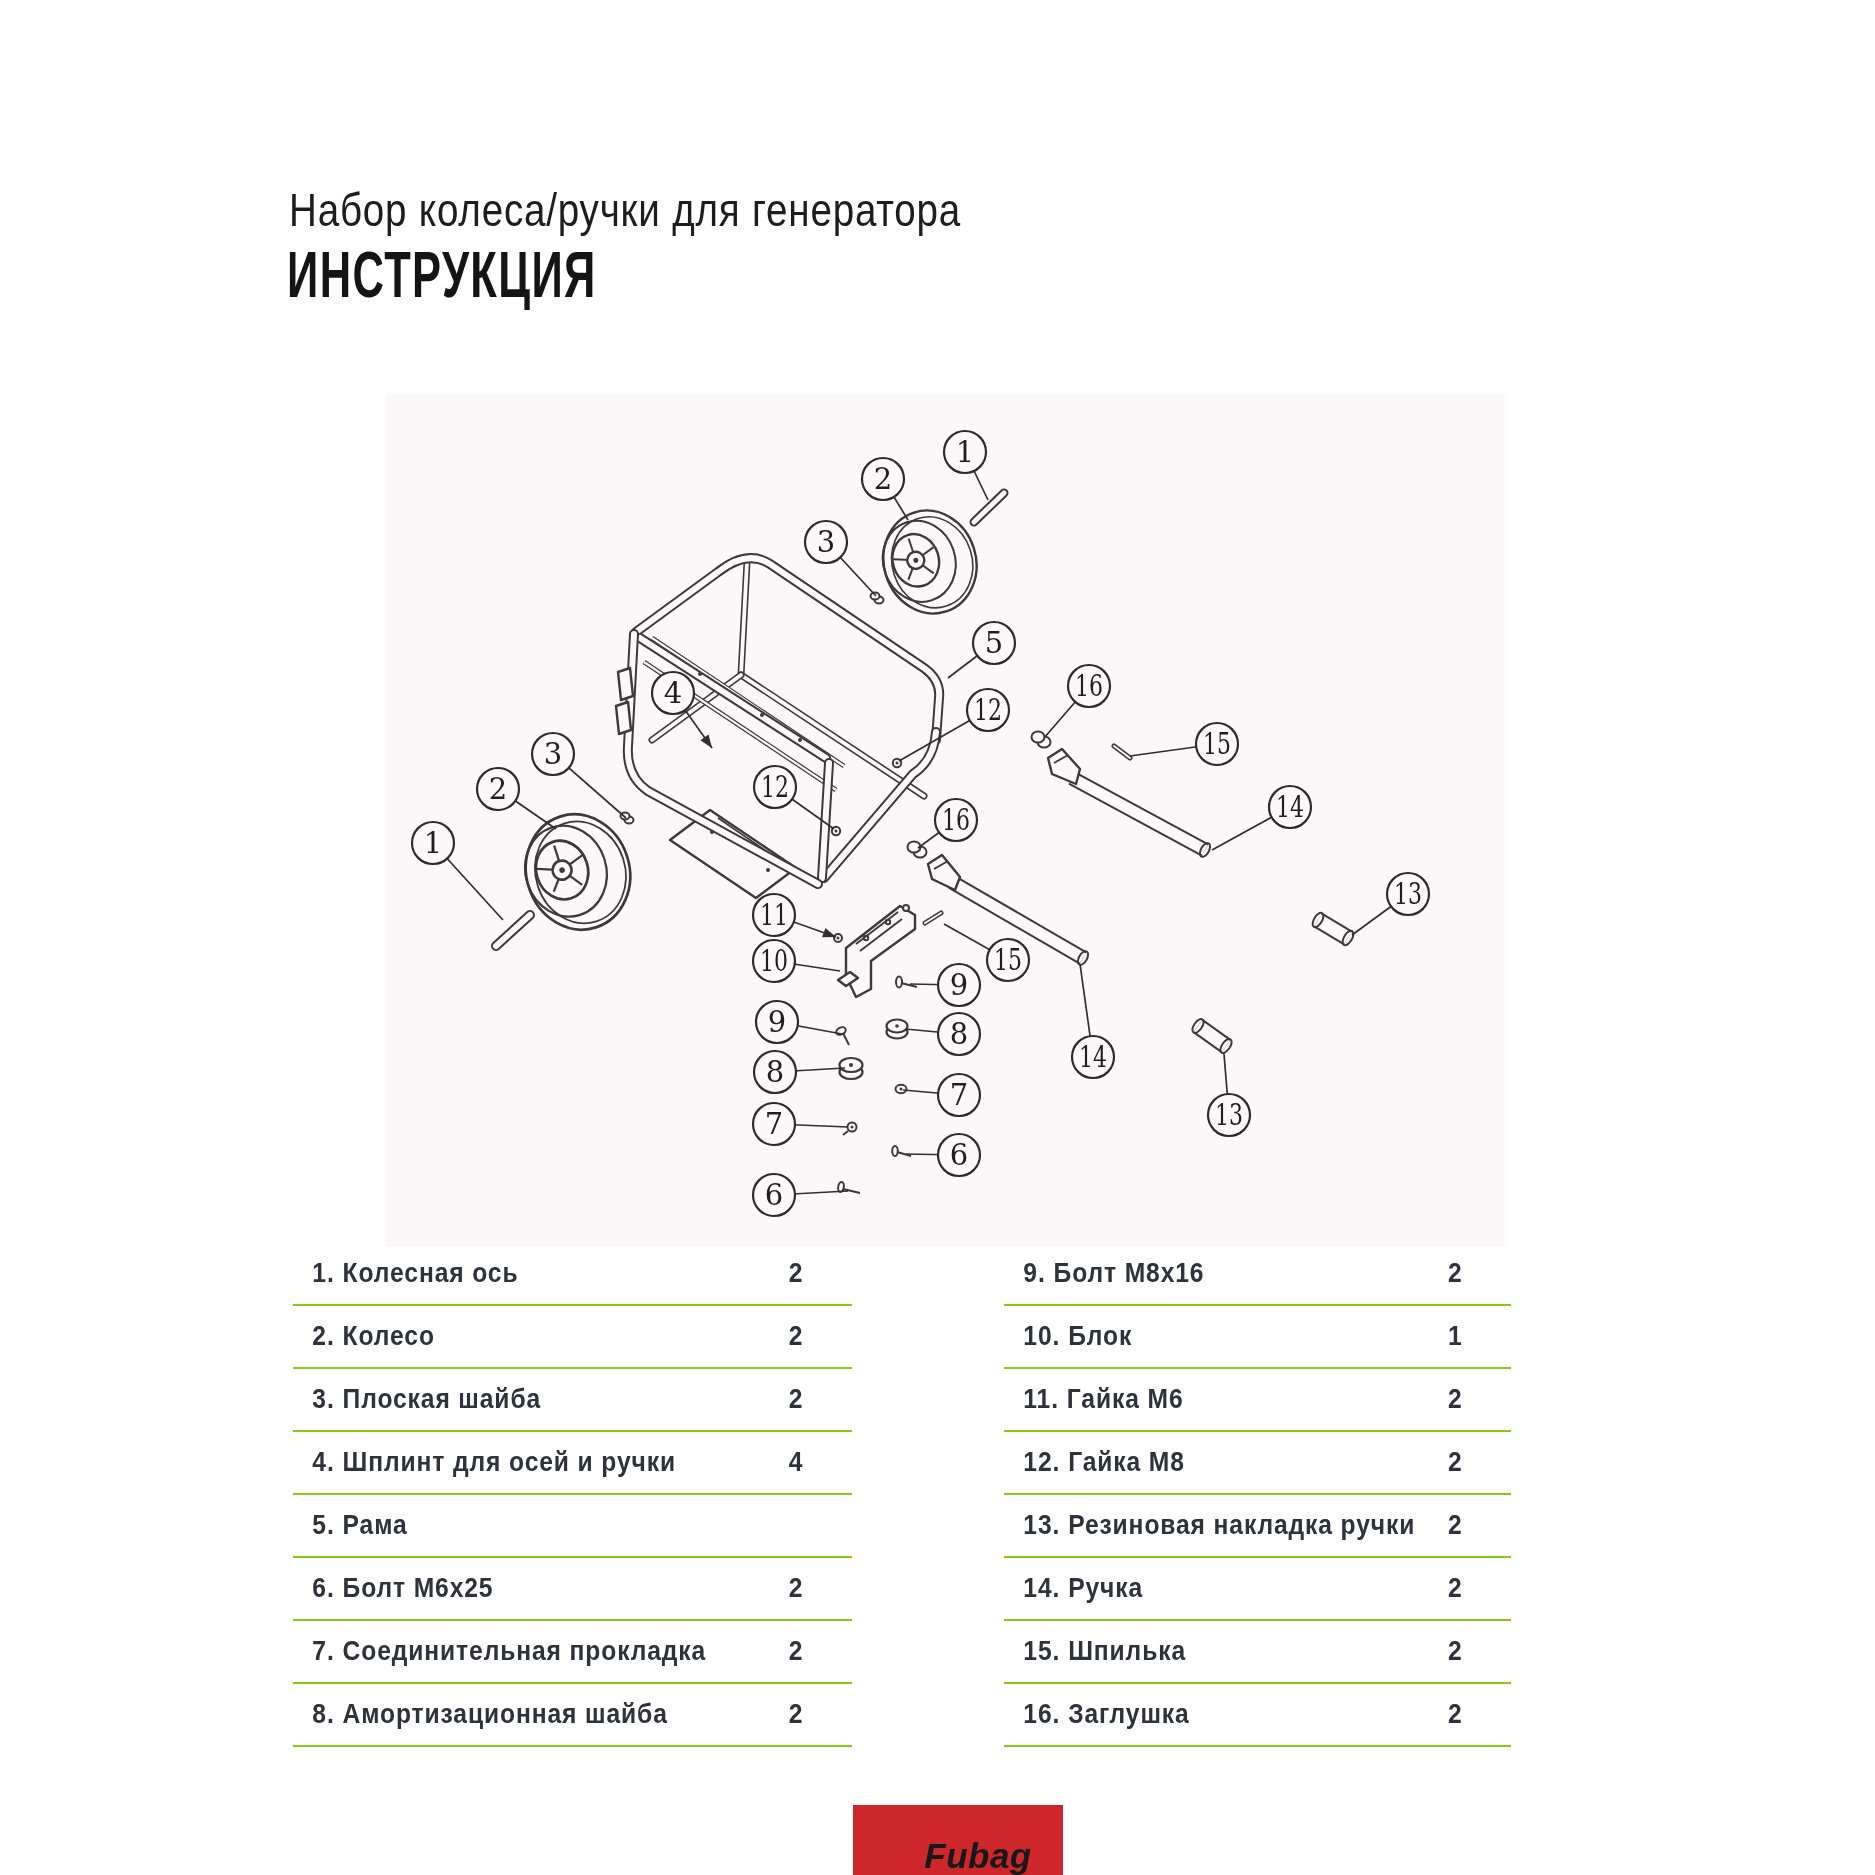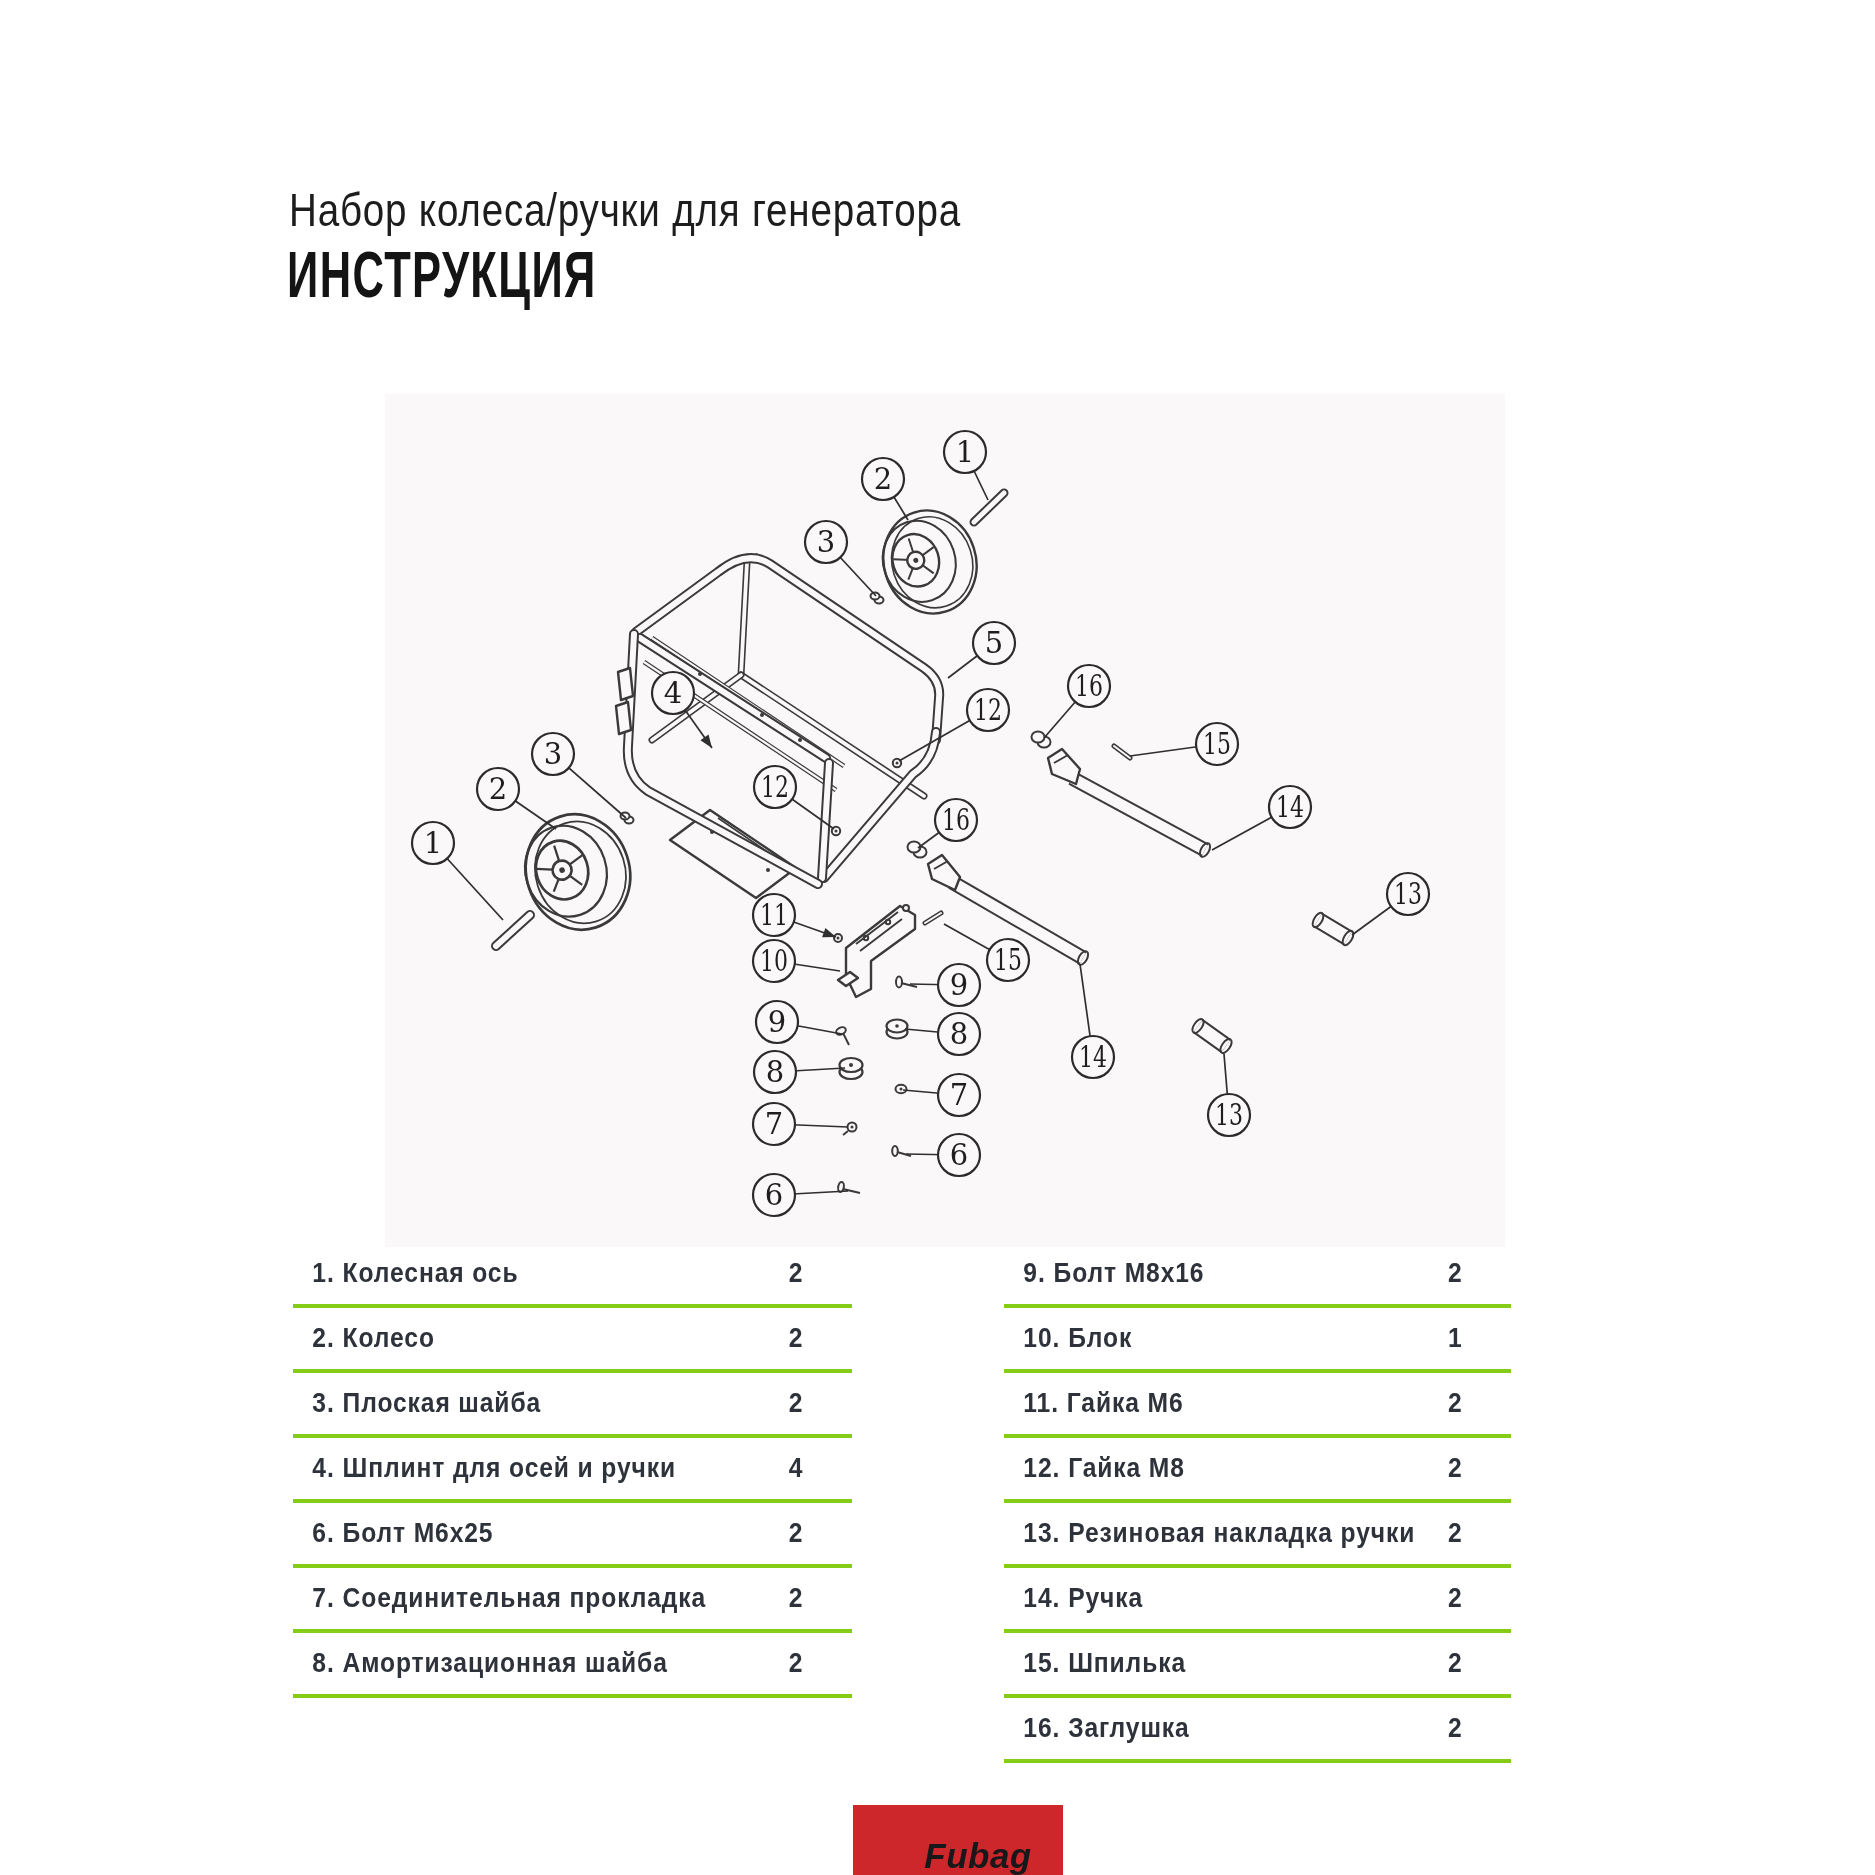--- a/index.html
+++ b/index.html
@@ -30,21 +30,21 @@
   .thin{fill:none;stroke:#3a3a3a;stroke-width:2}
   .thn15{fill:none;stroke:#3a3a3a;stroke-width:1.6}
   .dot{fill:#3a3a3a}
   .leader{stroke:#2f2f2f;stroke-width:1.7;fill:none}
   .callout-circle{fill:#fbf8f9;stroke:#2b2b2b;stroke-width:2.2}
   .callout-num{font-family:"DejaVu Serif",serif;font-size:29px;fill:#1e1e1e;text-anchor:middle}
   .arrowhead{fill:#2f2f2f}
 
   
   .ptable{position:absolute;}
-  .ptable .prow{position:relative;height:61px;border-bottom:4px solid #84cc16;}
+  .ptable .prow{position:relative;height:61px;border-bottom:2px solid #84cc16;}
   .rowinner{position:absolute;left:0;top:0;height:61px;line-height:60px;
     transform:scaleX(.88);transform-origin:left top;
     font-weight:700;font-size:28px;letter-spacing:1px;color:#2e323a;white-space:nowrap;}
   .rowinner .pnum{padding-left:22px;margin-right:9px;}
   .rowinner .qty{position:absolute;right:55px;top:0;}
   #table-left{left:293px;top:1211px;width:559px;}
   #table-left .rowinner{width:635px;}
   #table-right{left:1004px;top:1211px;width:507px;}
   #table-right .rowinner{width:576px;}
 
@@ -389,20 +389,23 @@
     <div class="prow">
         <div class="rowinner"><span class="pnum">2.</span><span>Колесо</span><span class="qty">2</span></div>
       </div>
     <div class="prow">
         <div class="rowinner"><span class="pnum">3.</span><span>Плоская шайба</span><span class="qty">2</span></div>
       </div>
     <div class="prow">
         <div class="rowinner"><span class="pnum">4.</span><span>Шплинт для осей и ручки</span><span class="qty">4</span></div>
       </div>
     <div class="prow">
+        <div class="rowinner"><span class="pnum">5.</span><span>Рама</span><span class="qty"></span></div>
+      </div>
+    <div class="prow">
         <div class="rowinner"><span class="pnum">6.</span><span>Болт М6х25</span><span class="qty">2</span></div>
       </div>
     <div class="prow">
         <div class="rowinner"><span class="pnum">7.</span><span>Соединительная прокладка</span><span class="qty">2</span></div>
       </div>
     <div class="prow">
         <div class="rowinner"><span class="pnum">8.</span><span>Амортизационная шайба</span><span class="qty">2</span></div>
       </div>
   </div>
 

